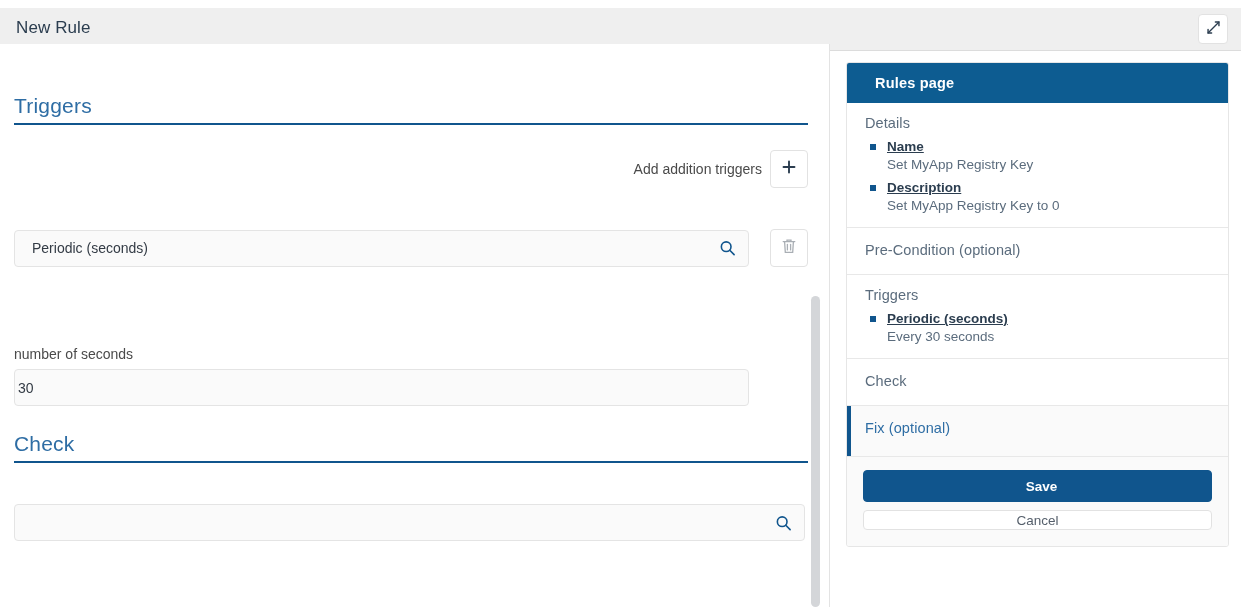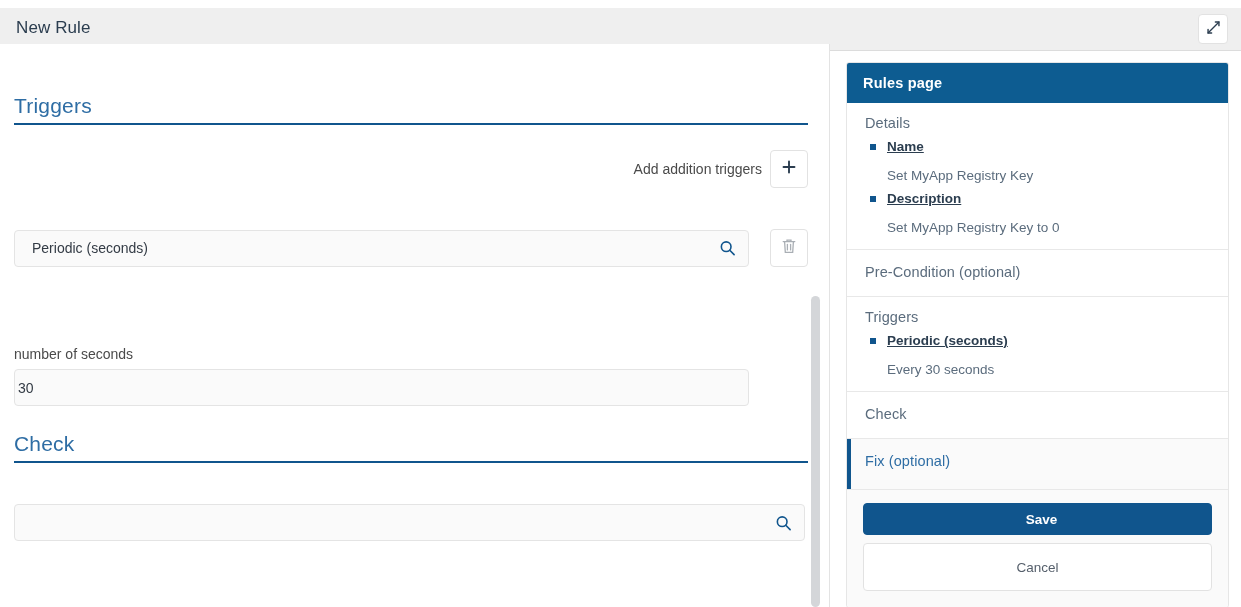--- a/index.html
+++ b/index.html
@@ -179,21 +179,21 @@
     background: #ffffff;
     border: 1px solid #e6e6e6;
     border-radius: 3px;
     overflow: hidden;
   }
   .rp-header {
     height: 40px;
     background: #0d5c91;
     display: flex;
     align-items: center;
-    padding-left: 16px;
+    padding-left: 28px;
   }
   .rp-header .t {
     color: #ffffff;
     font-size: 14.5px;
     font-weight: bold;
     letter-spacing: .2px;
   }
   .rp-section {
     border-bottom: 1px solid #e8e8e8;
     padding: 12px 18px 14px 18px;
@@ -230,41 +230,41 @@
     content: "";
     position: absolute;
     left: 5px; top: 5px;
     width: 6px; height: 6px;
     background: #10558d;
   }
   .rp-item .v {
     font-size: 13.5px;
     color: #5b6c7d;
     padding-left: 22px;
-    margin-top: 14px;
+    margin-top: 3px;
   }
 
   .rp-footer {
     background: #fafafa;
     padding: 13px 16px 16px 16px;
   }
   .btn-save {
     width: 100%; height: 32px;
     background: #10558d;
     border: 1px solid #10558d;
     border-radius: 4px;
     color: #ffffff;
     font-size: 13.5px;
     font-weight: bold;
     font-family: "Liberation Sans", sans-serif;
     cursor: pointer;
     padding-left: 8px;
   }
   .btn-cancel {
-    width: 100%; height: 48px;
+    width: 100%; height: 20px;
     margin-top: 8px;
     background: #ffffff;
     border: 1px solid #e2e2e2;
     border-radius: 4px;
     color: #555f6b;
     font-size: 13.5px;
     font-family: "Liberation Sans", sans-serif;
     cursor: pointer;
   }
 </style>

